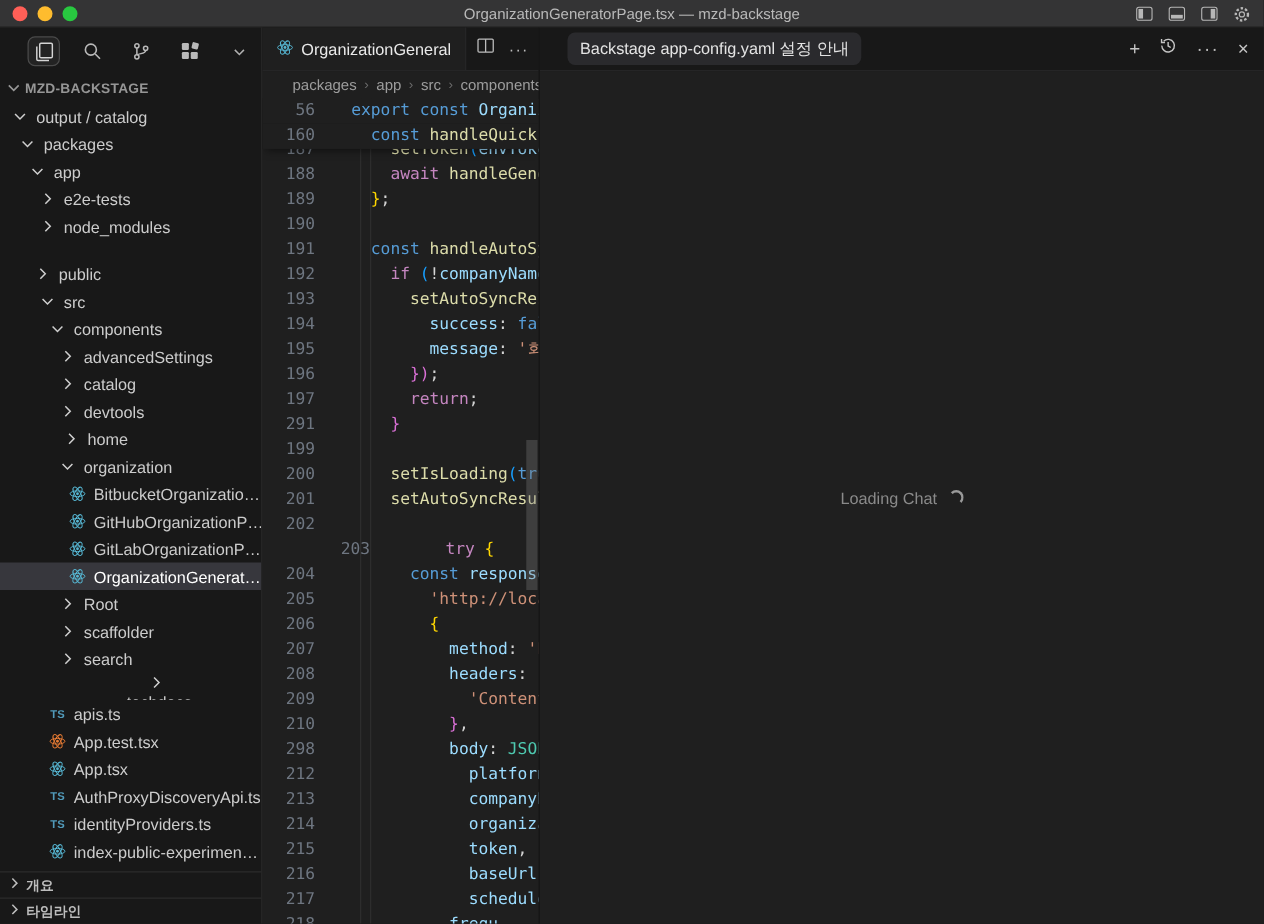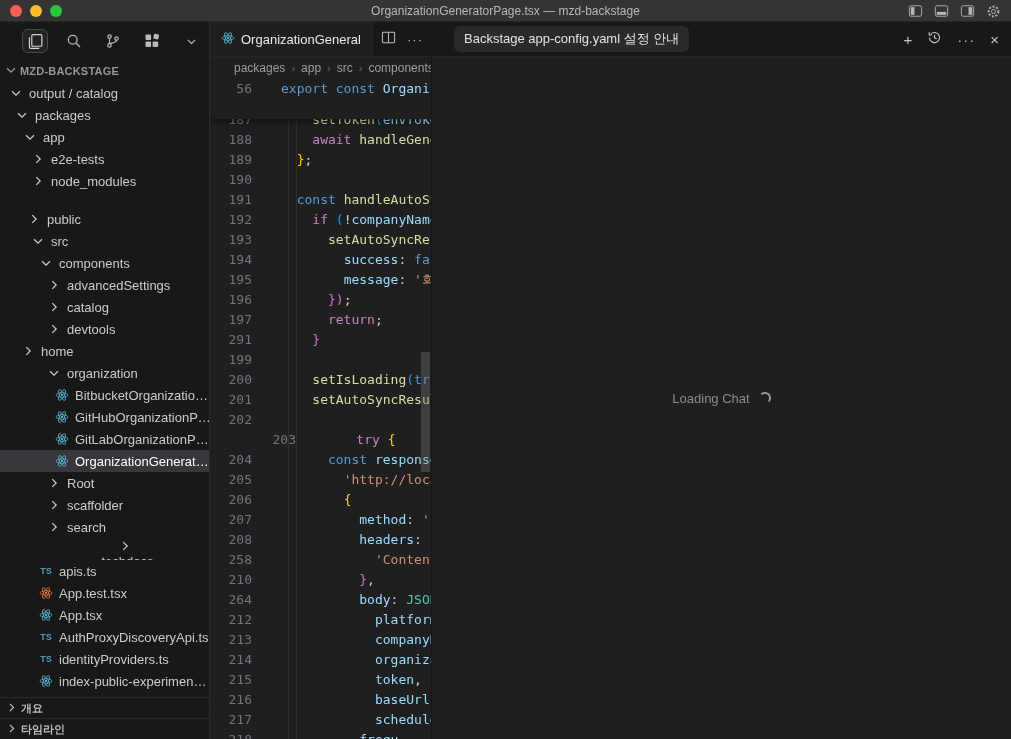--- a/index.html
+++ b/index.html
@@ -221,21 +221,21 @@
         <span>catalog</span>
       </div>
       <div class="tree-row" style="padding-left: 46px;">
         <span class="tree-ic">
           <svg width="14" height="14" viewBox="0 0 16 16" fill="none">
             <path d="M6 3.5 L10.5 8 L6 12.5" stroke="#cfcfcf" stroke-width="1.4"></path>
           </svg>
         </span>
         <span>devtools</span>
       </div>
-      <div class="tree-row" style="padding-left: 20px;">
+      <div class="tree-row" style="padding-left: 49px;">
         <span class="tree-ic">
           <svg width="14" height="14" viewBox="0 0 16 16" fill="none">
             <path d="M6 3.5 L10.5 8 L6 12.5" stroke="#cfcfcf" stroke-width="1.4"></path>
           </svg>
         </span>
         <span>home</span>
       </div>
       <div class="tree-row" style="padding-left: 46px;">
         <span class="tree-ic">
           <svg width="14" height="14" viewBox="0 0 16 16" fill="none">
@@ -531,29 +531,29 @@
         </div>
         <div class="cl" style="top: 430.5px;">
           <span class="ln">207</span>
           <span class="ct"><span class="tok-p">          </span><span class="tok-v">method</span><span class="tok-p">: </span><span class="tok-s">'P</span></span>
         </div>
         <div class="cl" style="top: 450.5px;">
           <span class="ln">208</span>
           <span class="ct"><span class="tok-p">          </span><span class="tok-v">headers</span><span class="tok-p">: </span><span class="tok-b2">{</span></span>
         </div>
         <div class="cl" style="top: 470.5px;">
-          <span class="ln">258</span>
+          <span class="ln">209</span>
           <span class="ct"><span class="tok-p">            </span><span class="tok-s">'Content</span></span>
         </div>
         <div class="cl" style="top: 490.5px;">
           <span class="ln">210</span>
           <span class="ct"><span class="tok-p">          </span><span class="tok-b2">}</span><span class="tok-p">,</span></span>
         </div>
         <div class="cl" style="top: 510.5px;">
-          <span class="ln">264</span>
+          <span class="ln">298</span>
           <span class="ct"><span class="tok-p">          </span><span class="tok-v">body</span><span class="tok-p">: </span><span class="tok-t">JSON</span></span>
         </div>
         <div class="cl" style="top: 530.5px;">
           <span class="ln">212</span>
           <span class="ct"><span class="tok-p">            </span><span class="tok-v">platform</span></span>
         </div>
         <div class="cl" style="top: 550.5px;">
           <span class="ln">213</span>
           <span class="ct"><span class="tok-p">            </span><span class="tok-v">companyNa</span></span>
         </div>
@@ -575,20 +575,24 @@
         </div>
         <div class="cl" style="top: 650.5px;">
           <span class="ln">218</span>
           <span class="ct"><span class="tok-p">          </span><span class="tok-v">frequ</span></span>
         </div>
       </div>
     <div class="sticky" id="sticky">
         <div class="cl" style="top: 0px;">
           <span class="ln">56</span>
           <span class="ct"><span class="tok-k">export </span><span class="tok-k">const </span><span class="tok-v">Organizat</span></span>
+        </div>
+        <div class="cl" style="top: 20px;">
+          <span class="ln">160</span>
+          <span class="ct"><span class="tok-p">  </span><span class="tok-k">const </span><span class="tok-f">handleQuick</span></span>
         </div>
       </div>
     <div class="vscroll"></div>
   </div>
 </div>
 
 <div class="chat">
   <div class="chat-header">
     <div class="chat-chip">Backstage app-config.yaml 설정 안내</div>
     <div class="chat-icons">

